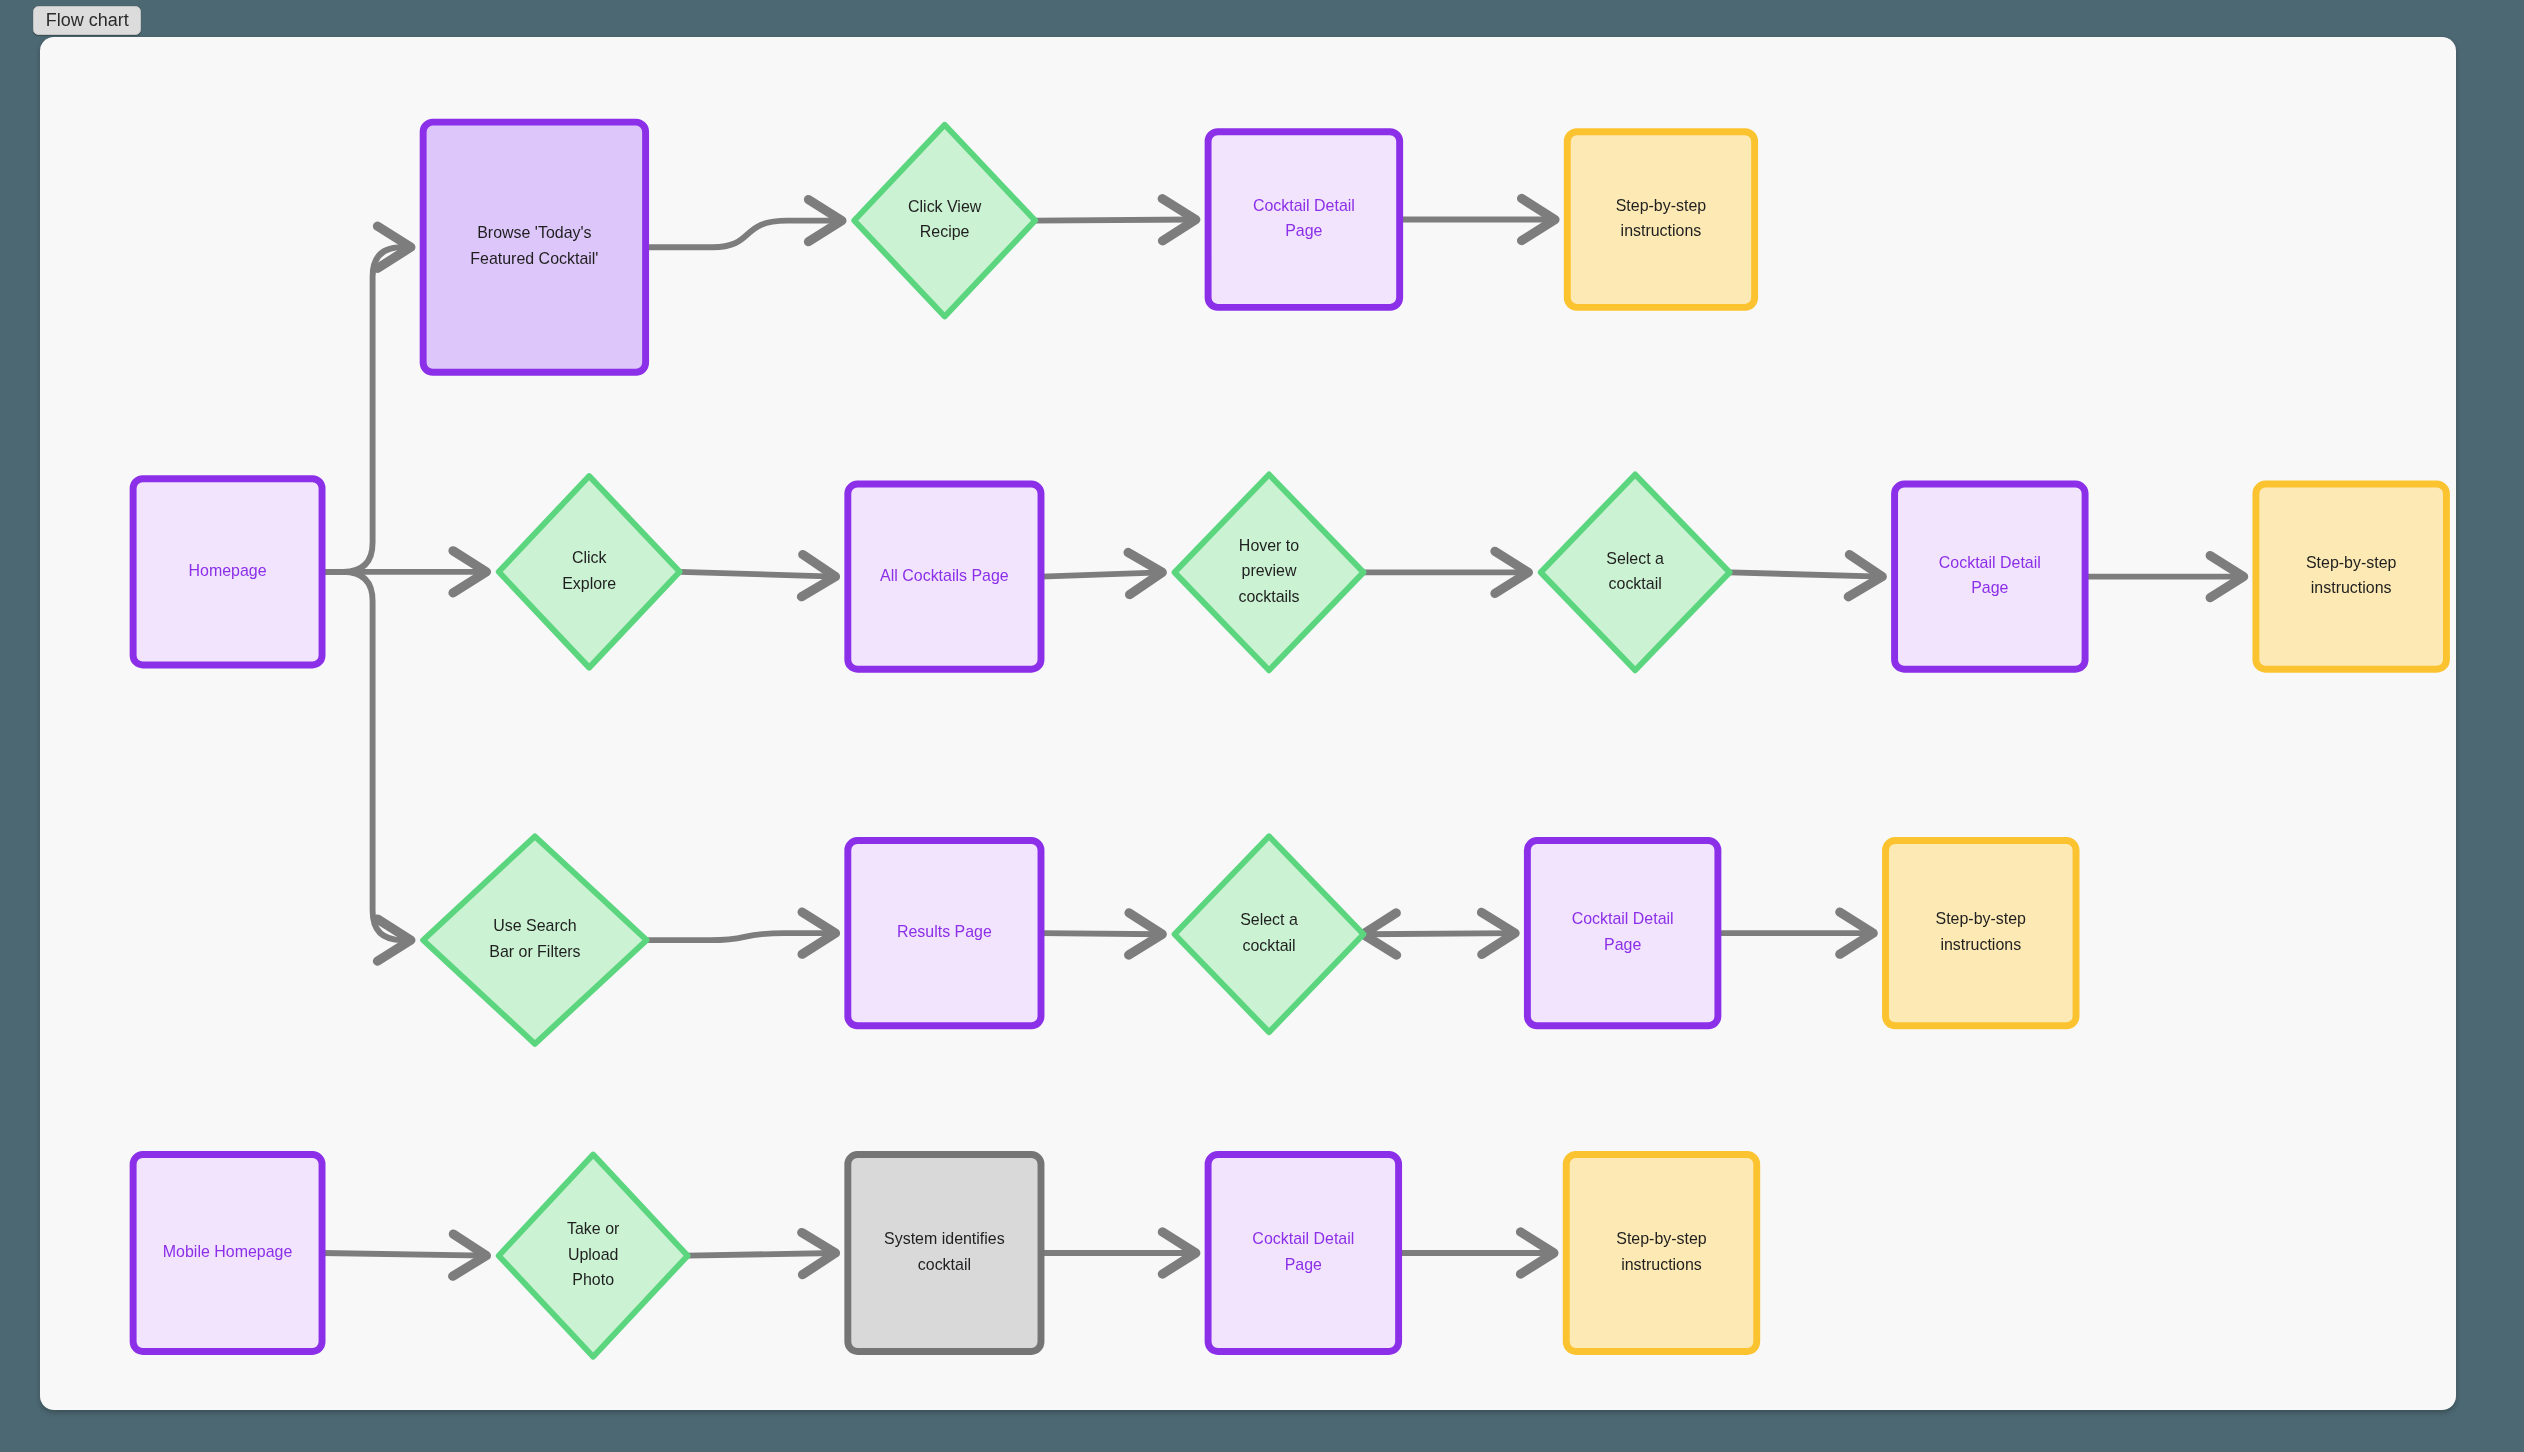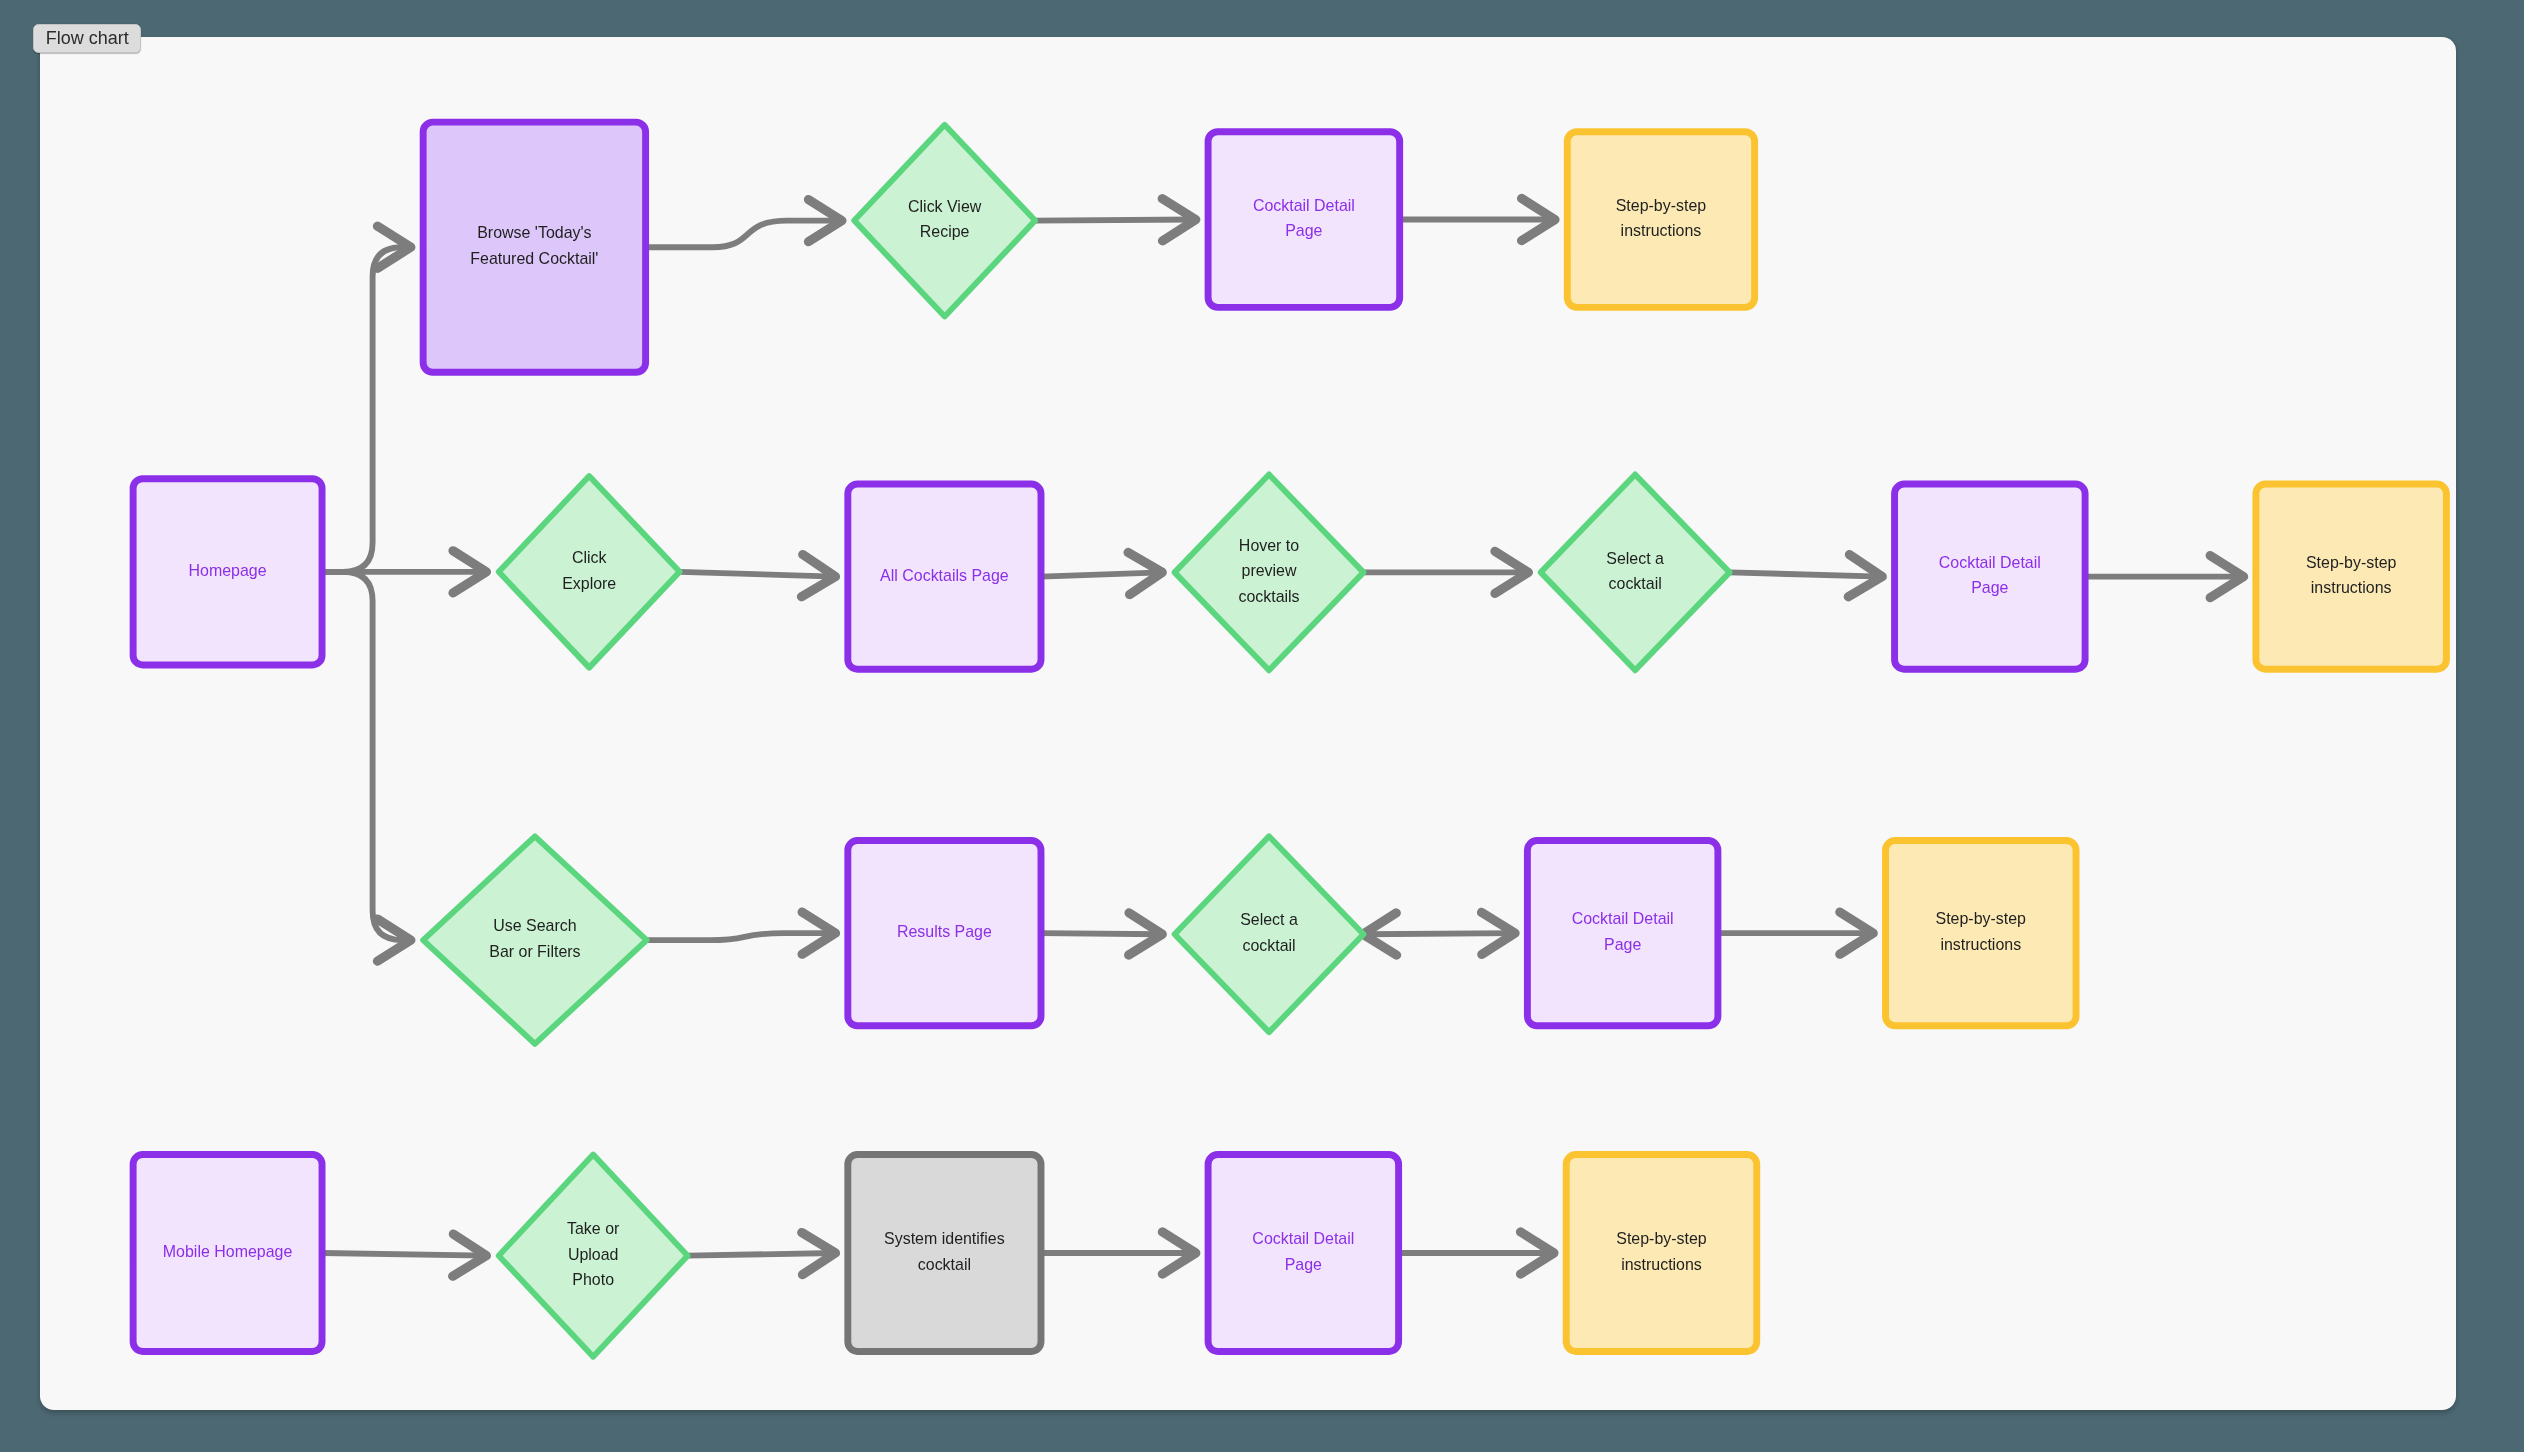--- a/index.html
+++ b/index.html
@@ -5,21 +5,21 @@
   html,body{margin:0;padding:0;}
   body{
     width:2525px;height:1452px;
     background:#4c6872;
     font-family:"Liberation Sans", sans-serif;
     overflow:hidden;
   }
   #app{position:relative;width:2525px;height:1452px;}
 
   
-  #tab-bar{position:absolute;left:33px;top:5.3px;height:30px;display:flex;align-items:center;z-index:5;margin-top:18px;}
+  #tab-bar{position:absolute;left:33px;top:5.3px;height:30px;display:flex;align-items:center;z-index:5;}
   .tab{
     background:#dcdcdc;color:#2b2b2b;
     border:0.5px solid #c3c3c3;border-radius:5.3px;
     padding:4.3px 11.7px;font-size:18px;line-height:1;
     box-shadow:0 0.5px 1.1px rgba(0,0,0,.25);
     white-space:nowrap;
   }
 
   
   #canvas{

